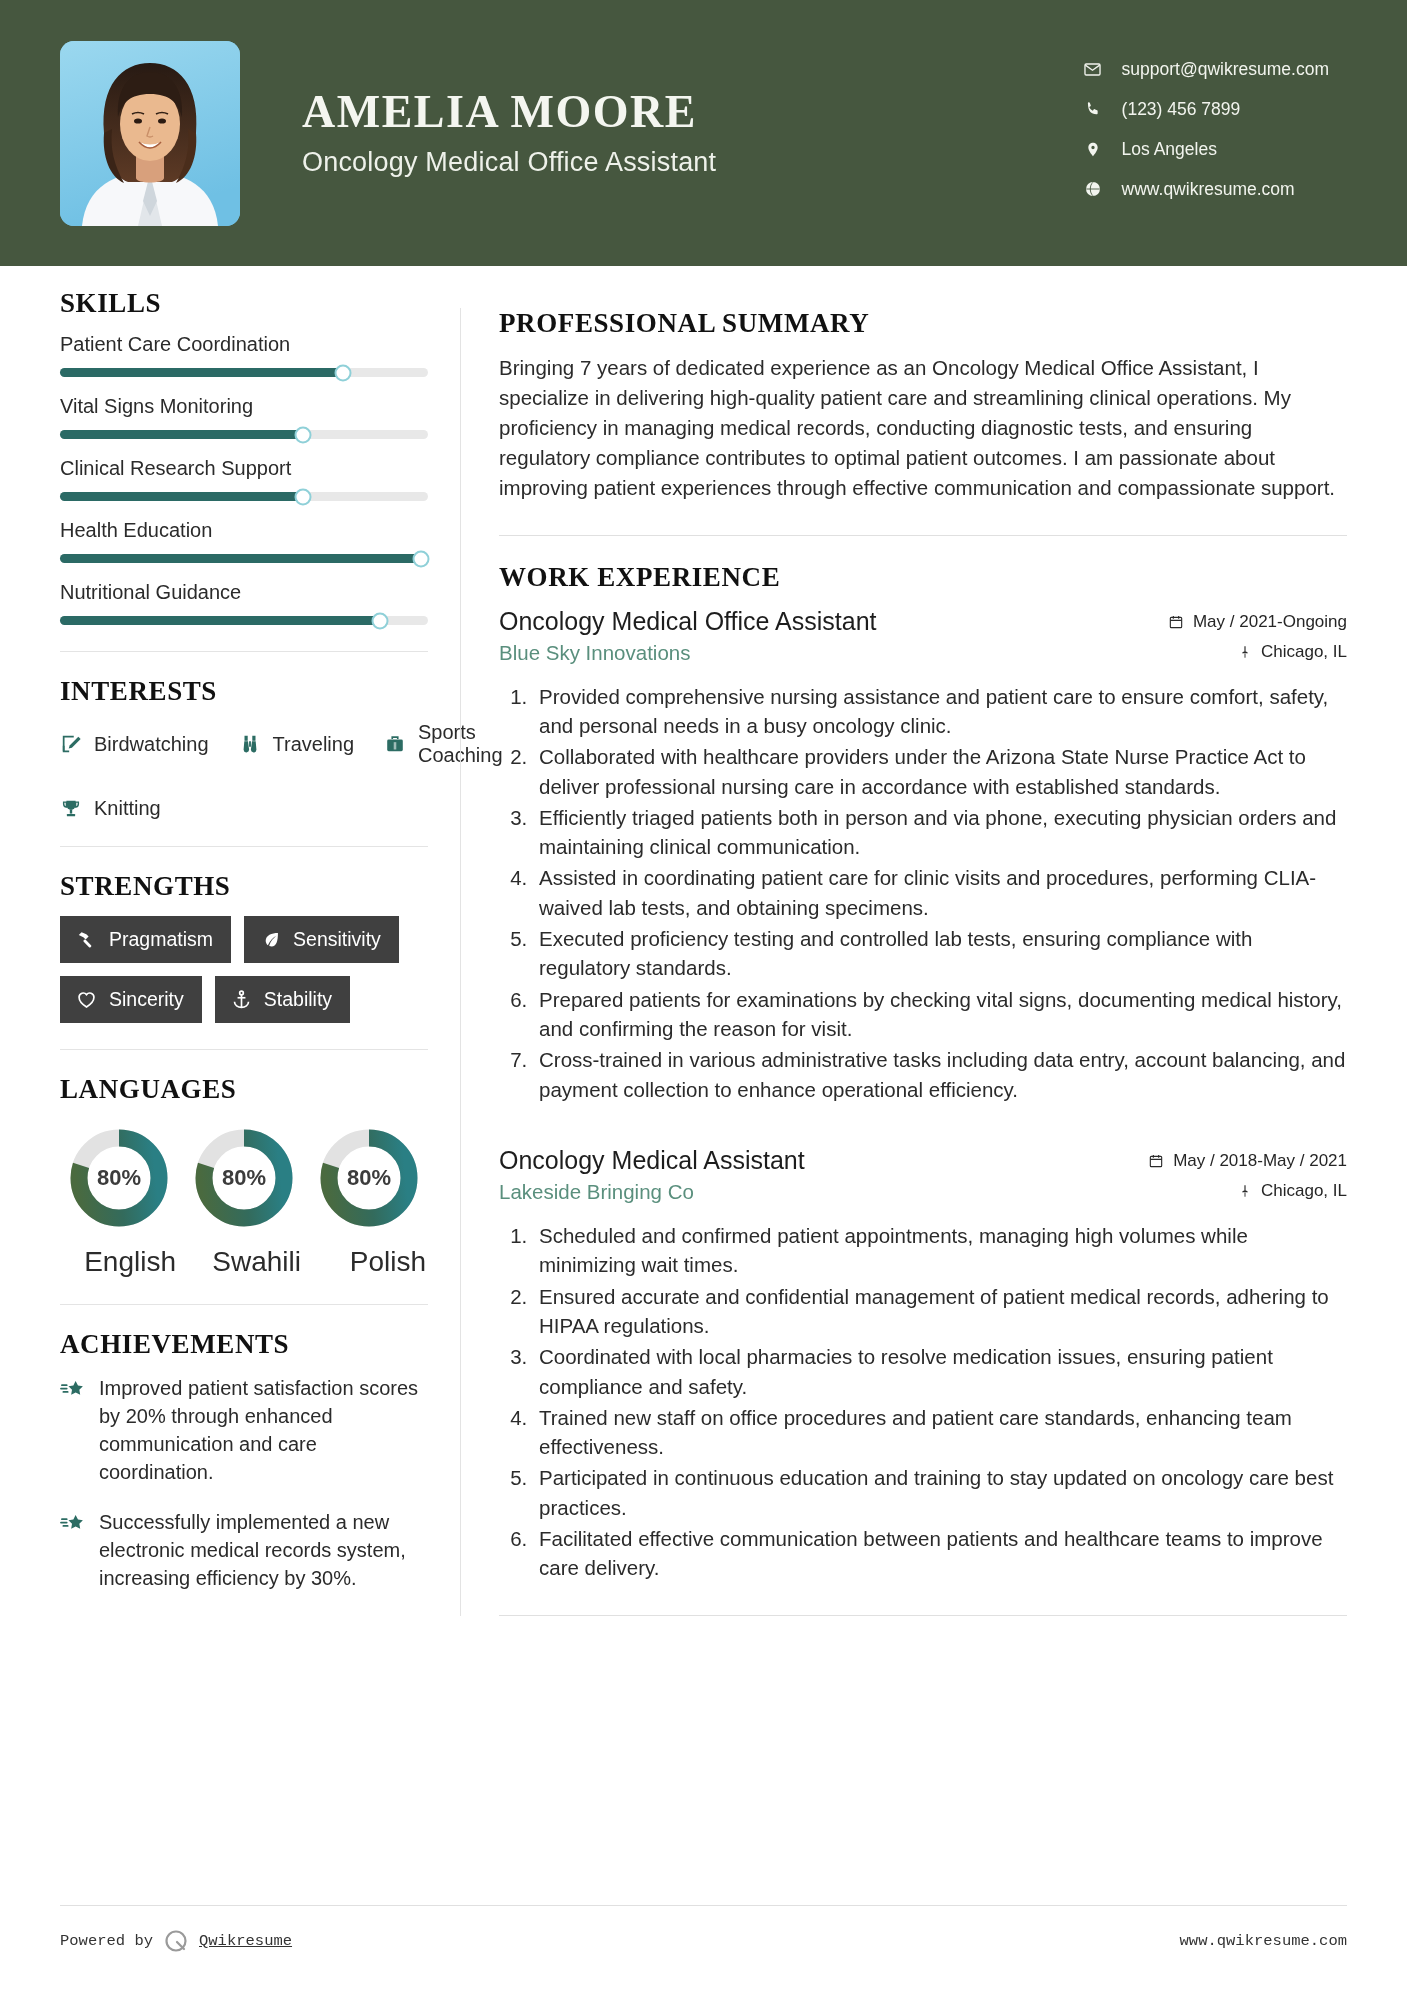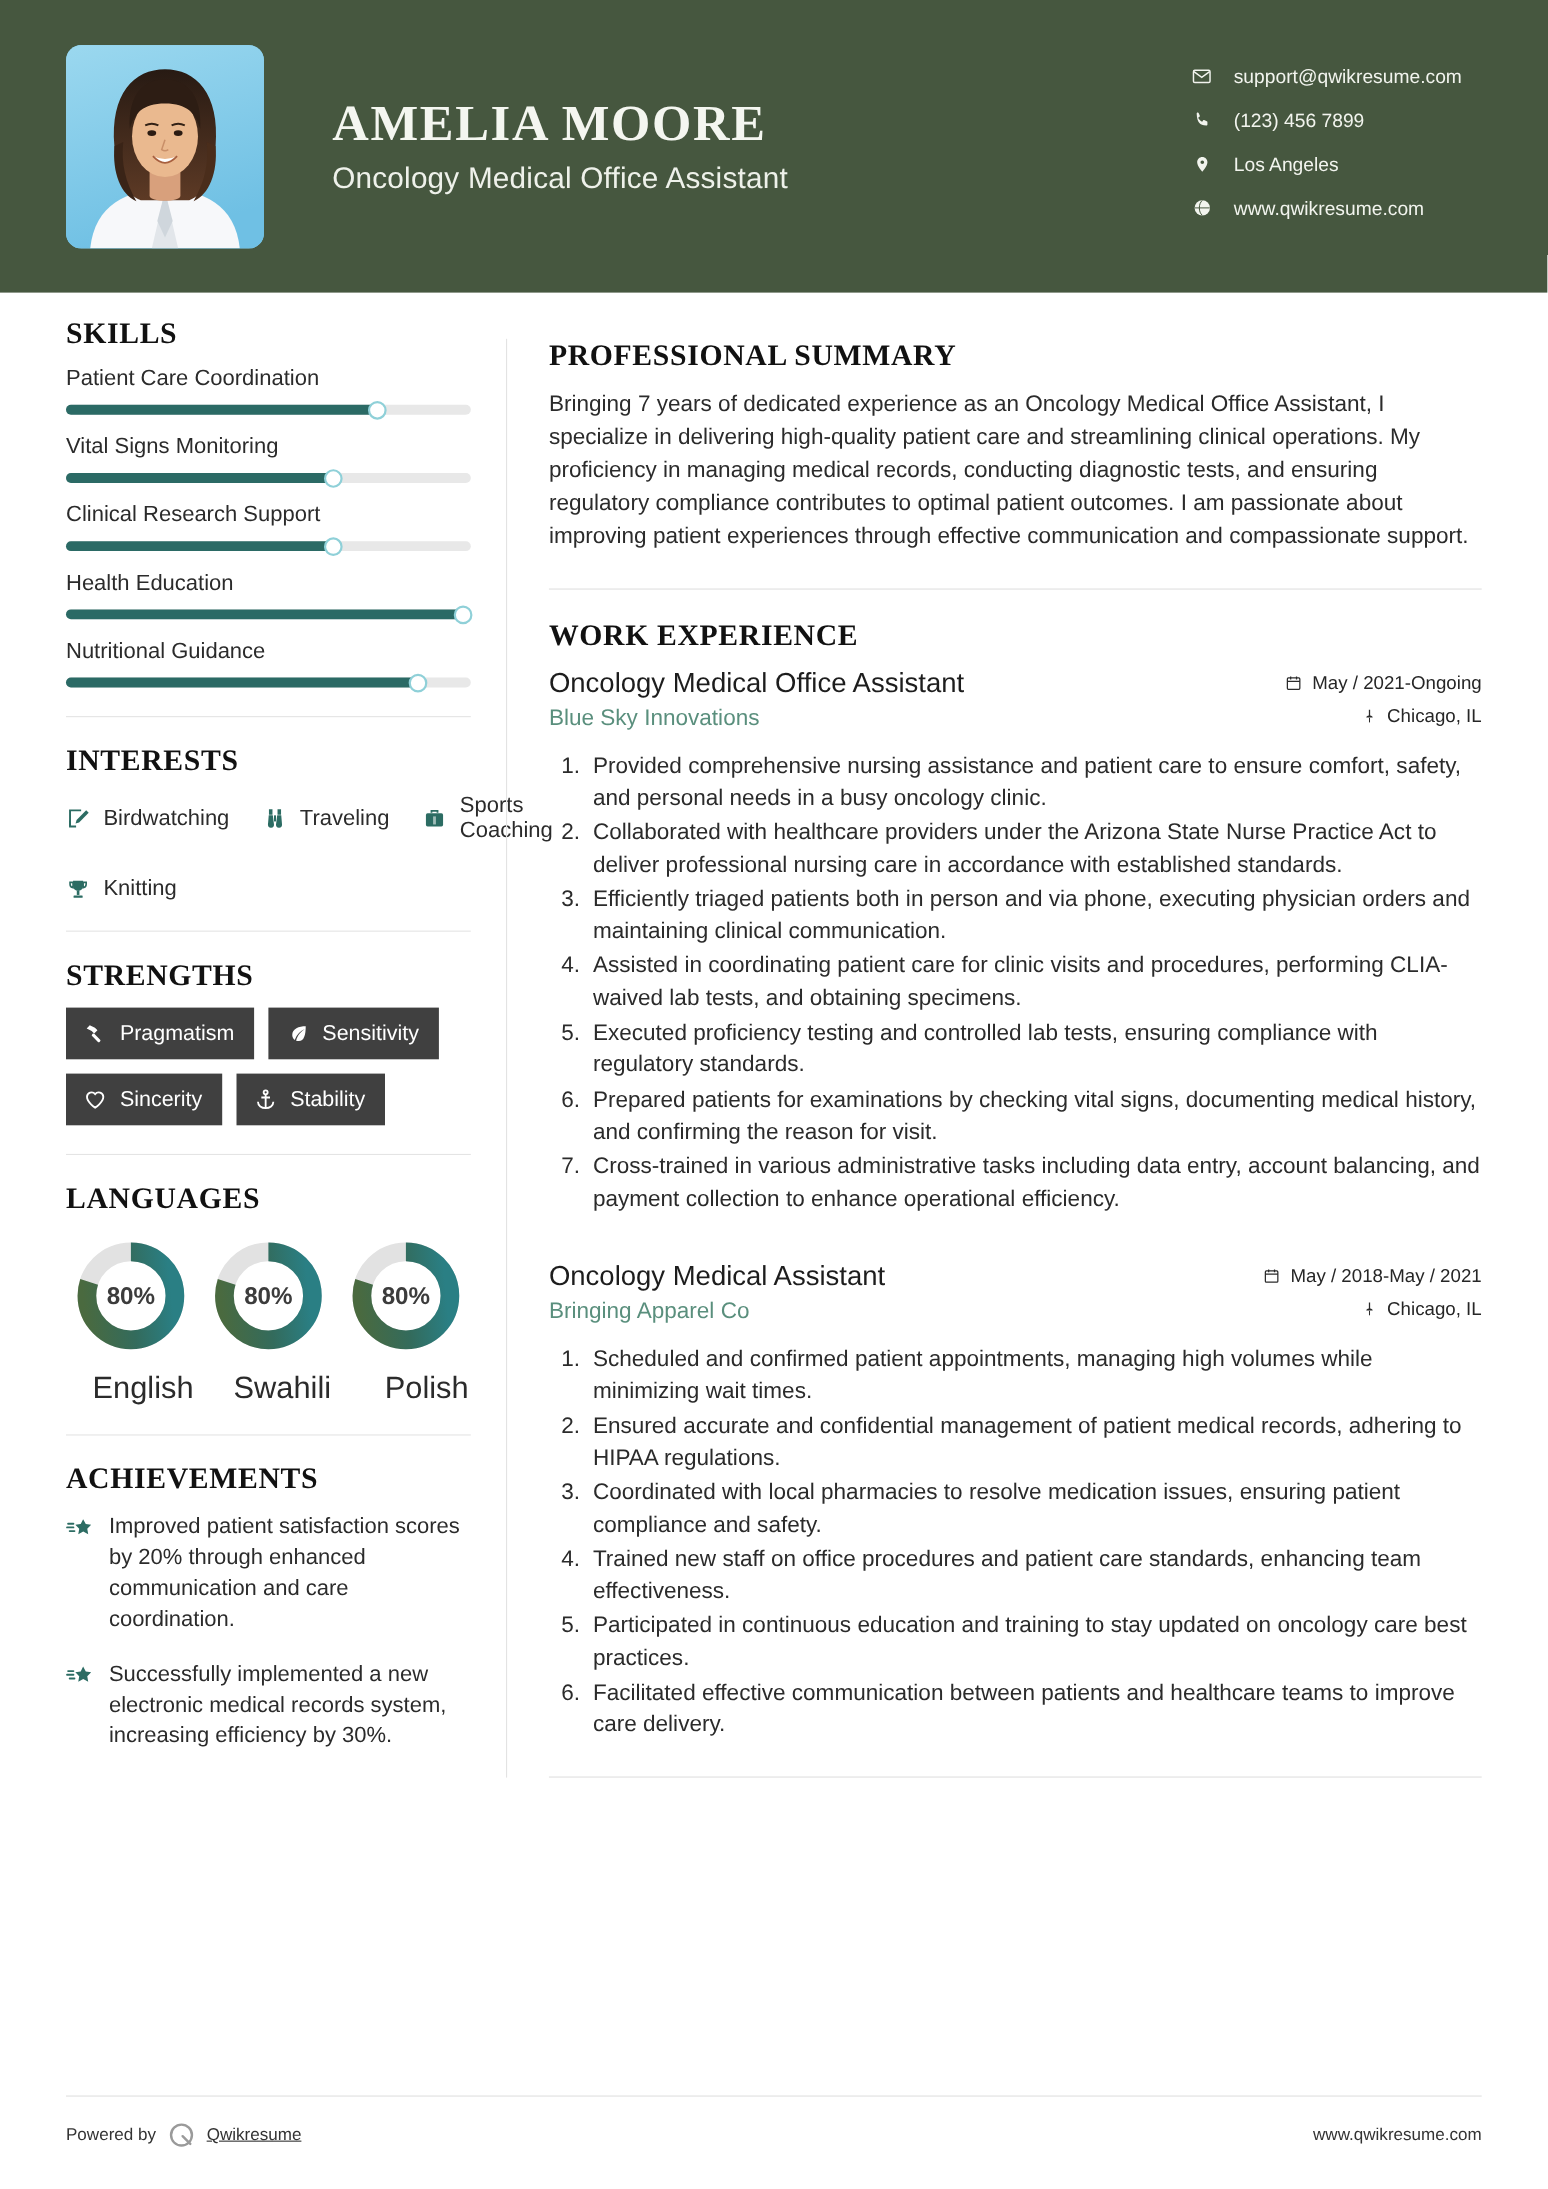--- a/index.html
+++ b/index.html
@@ -292,20 +292,21 @@
     height: 1px;
     background: #e0e0e0;
     margin-bottom: 22px;
   }
   .footer-row {
     display: flex;
     justify-content: space-between;
     align-items: center;
     font-size: 15.5px;
     color: #333;
+    font-family: Liberation Mono, monospace;
   }
   .powered {
     display: flex;
     align-items: center;
   }
   .powered .qlogo { margin: 0 10px; display:flex; }
   .powered .brand {
     text-decoration: underline;
     color: #333;
   }
@@ -688,21 +689,21 @@
          <span class="ico">
                     <svg width="16" height="16" viewBox="0 0 24 24" fill="none" stroke="#2b2b2b" stroke-width="1.7">
                       <rect x="3.5" y="5" width="17" height="15.5" rx="1.4"></rect>
                       <path d="M3.5 9.5h17M8 3v4M16 3v4"></path>
                     </svg>
                   </span>
          <span>May / 2018-May / 2021</span>
        </div>
      </div>
      <div class="job-row2">
-       <div class="job-company">Bringing Apparel Co</div>
+       <div class="job-company">Lakeside Bringing Co</div>
        <div class="job-meta">
          <span class="ico">
                     <svg width="14" height="16" viewBox="0 0 24 24" fill="#2b2b2b">
                       <path d="M11 2h2v9.2c2.4.5 4 1.7 4 3.1H7c0-1.4 1.6-2.6 4-3.1z"></path>
                       <rect x="11.2" y="14.8" width="1.6" height="7"></rect>
                     </svg>
                   </span>
          <span>Chicago, IL</span>
        </div>
      </div>

